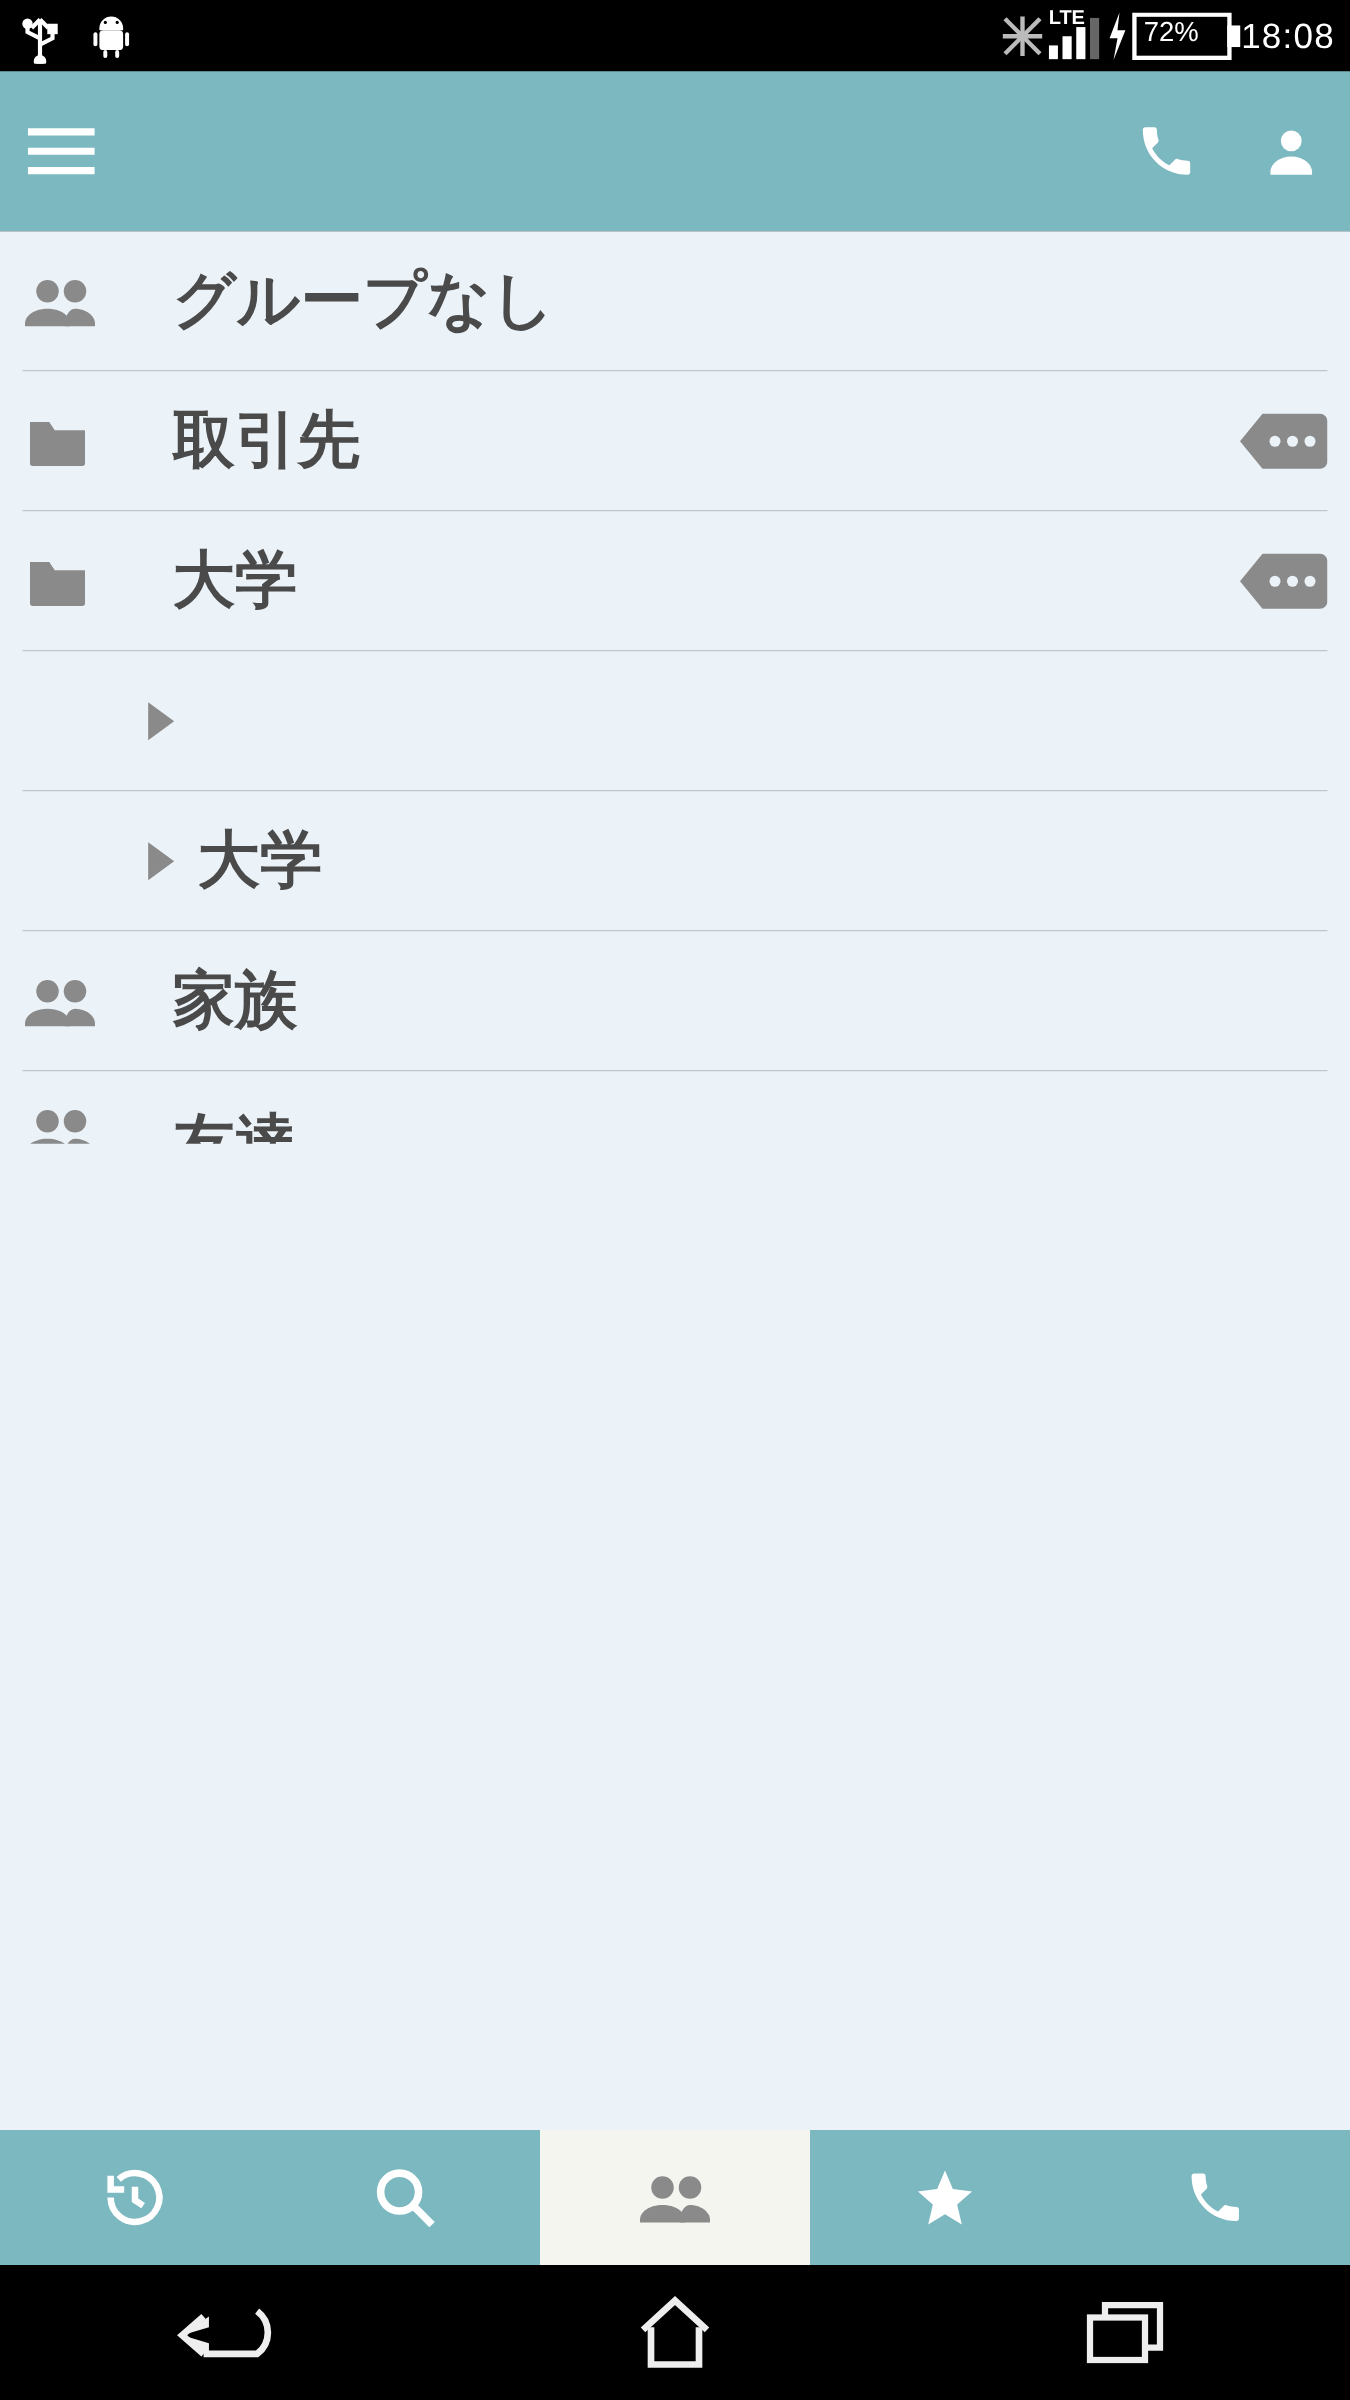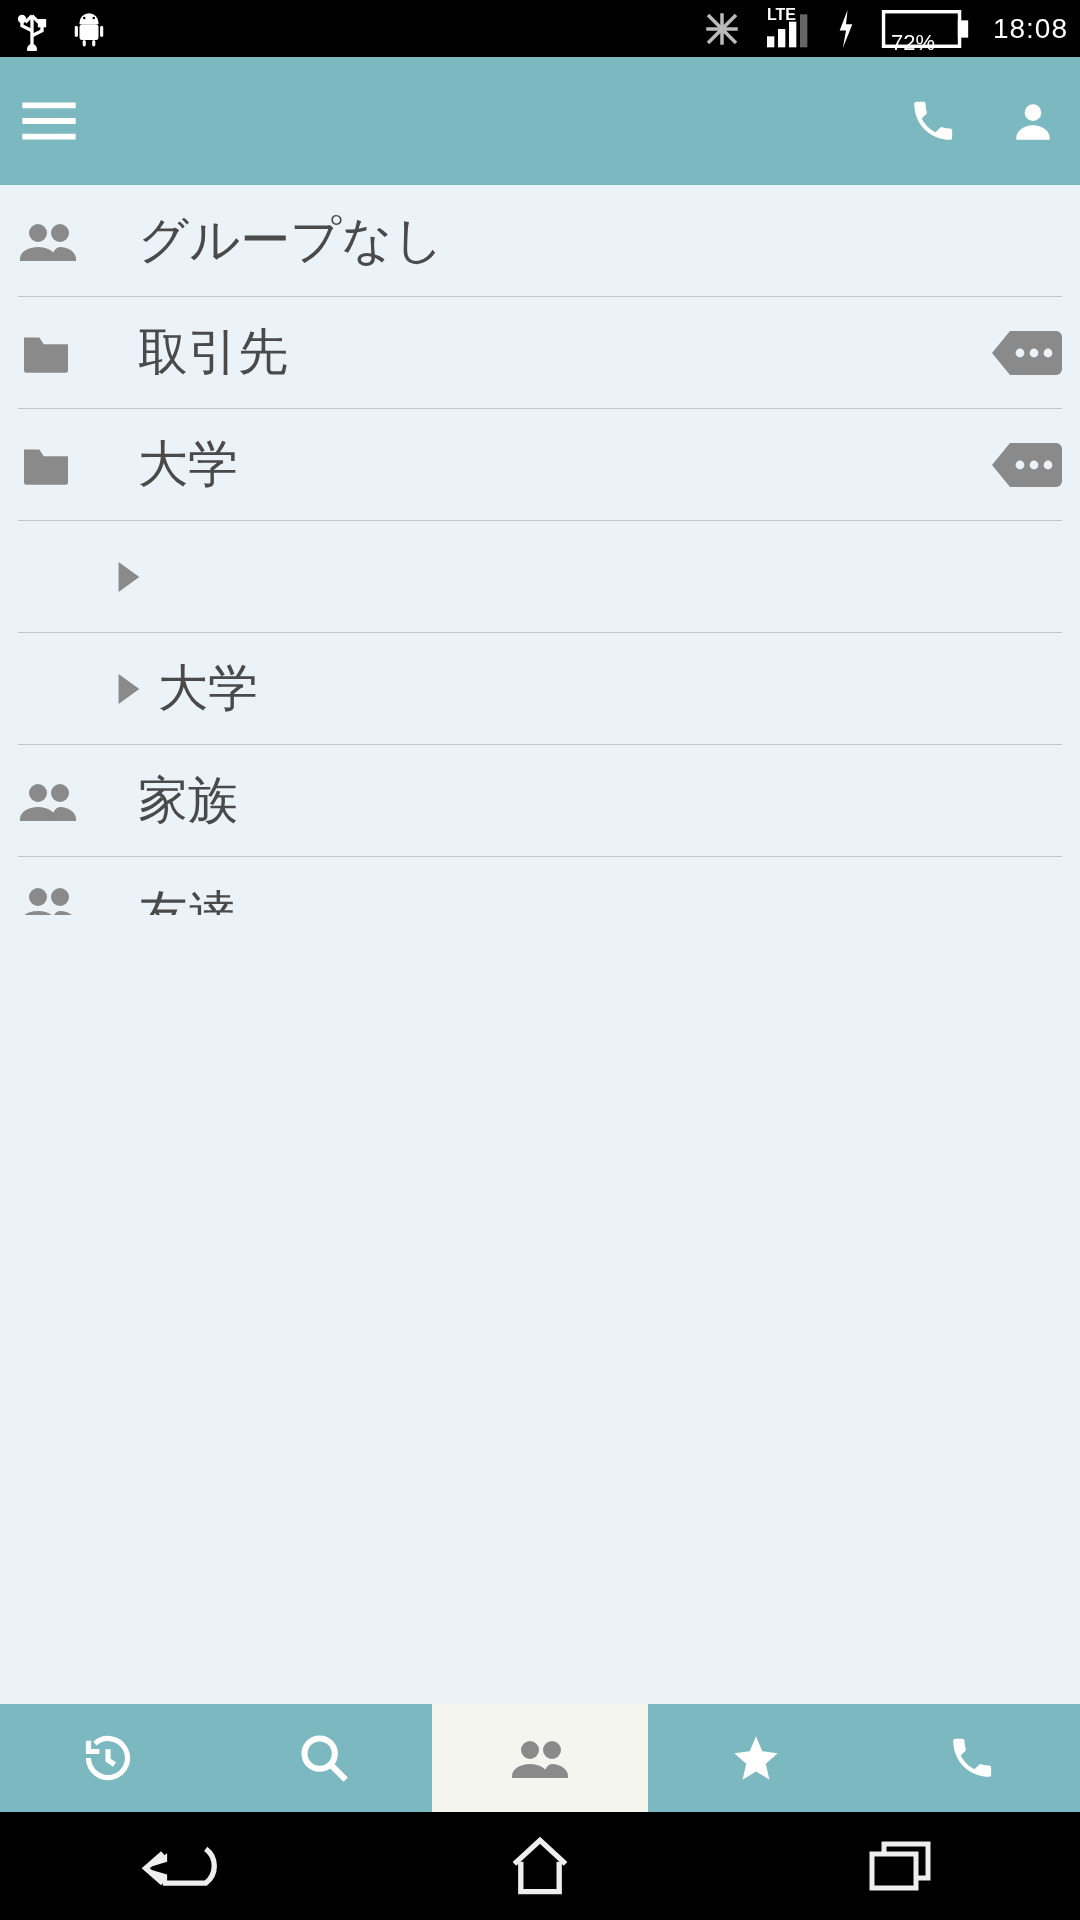--- a/index.html
+++ b/index.html
@@ -2,39 +2,39 @@
 <html><head>
 <meta charset="utf-8">
 <style>
   * { margin:0; padding:0; box-sizing:border-box; font-family: "Hiragino Sans","Meiryo",sans-serif; }
   html,body { width:1080px; height:1920px; background:#000; overflow:hidden; }
   .screen { width:1080px; height:1920px; display:flex; flex-direction:column; }
 
   
   .status-bar { height:57px; background:#000; color:#fff; display:flex; align-items:center; justify-content:space-between; padding:0 12px; }
   .status-left, .status-right { display:flex; align-items:center; gap:18px; }
-  .status-right { gap:24px;align-items:center; }
+  .status-right { gap:0;align-items:center; }
   .sb-icon { display:flex; align-items:center; justify-content:center; }
   .clock { font-size:28px; font-weight:400; letter-spacing:1px; }
 
   
   .app-header { height:128px; background:#7cb8c0; display:flex; align-items:center; justify-content:space-between; padding:0 22px; }
   .hdr-left, .hdr-right { display:flex; align-items:center; gap:50px; }
   .hdr-icon { display:flex; align-items:center; justify-content:center; }
 
   
   .main { flex:1; background:#ecf3f8; overflow:hidden; position:relative; }
   .list { padding:0 18px; }
   .row { display:flex; align-items:center; border-bottom:1px solid #c2c6c9; position:relative; }
   .row:first-child { border-top:none; }
   .row-group { height:112px; }
   .row-sub   { height:112px; padding-left:80px; }
   .row-extra .more-tag { position:absolute; right:0; }
   .row-icon { width:120px; display:flex; justify-content:flex-start; }
-  .row-label { font-size:50px; color:#4a4a4a; font-weight:400; }
+  .row-label { font-size:50px; color:#4a4a4a; font-weight:700; }
   .sub-arrow { width:60px; display:flex; justify-content:center; }
   .more-tag { display:flex; align-items:center; }
 
   
   .bottom-tabs { height:108px; background:#7cb8c0; display:flex; }
   .tab { flex:1; display:flex; align-items:center; justify-content:center; }
   .tab.active { background:#f5f5f0; }
 
   
   .nav-bar { height:108px; background:#000; display:flex; align-items:center; justify-content:space-around; }
@@ -94,21 +94,21 @@
       <span class="sb-icon">
         <svg width="22" height="38" viewBox="0 0 12 24" fill="#fff">
           <path d="M7 0 L2 13 H6 L4 24 L10 9 H6 Z"></path>
         </svg>
       </span>
       <span class="sb-icon" style="position:relative;">
         <svg width="88" height="38" viewBox="0 0 50 22" fill="none" stroke="#fff" stroke-width="2">
           <rect x="1" y="1" width="44" height="20"></rect>
           <rect x="45" y="7" width="4" height="8" fill="#fff"></rect>
         </svg>
-        <span style="position:absolute; left:10px; top:3px; font-size:22px; color:#fff; font-weight:500;margin-top:17px;">72%</span>
+        <span style="position:absolute; left:10px; top:3px; font-size:22px; color:#fff; font-weight:500;">72%</span>
       </span>
       <span class="clock">18:08</span>
     </div>
   </div>
 
   <div class="app-header">
     <div class="hdr-left">
       <span class="hdr-icon">
         <svg width="54" height="40" viewBox="0 0 24 18" stroke="#fff" stroke-width="2.6">
           <line x1="0" y1="2" x2="24" y2="2"></line>

